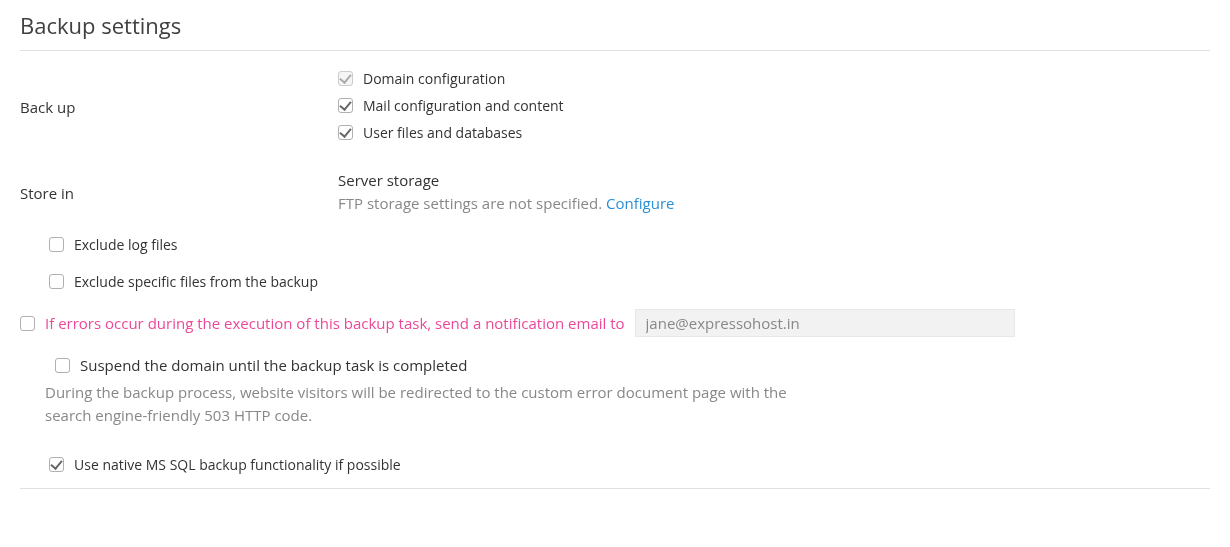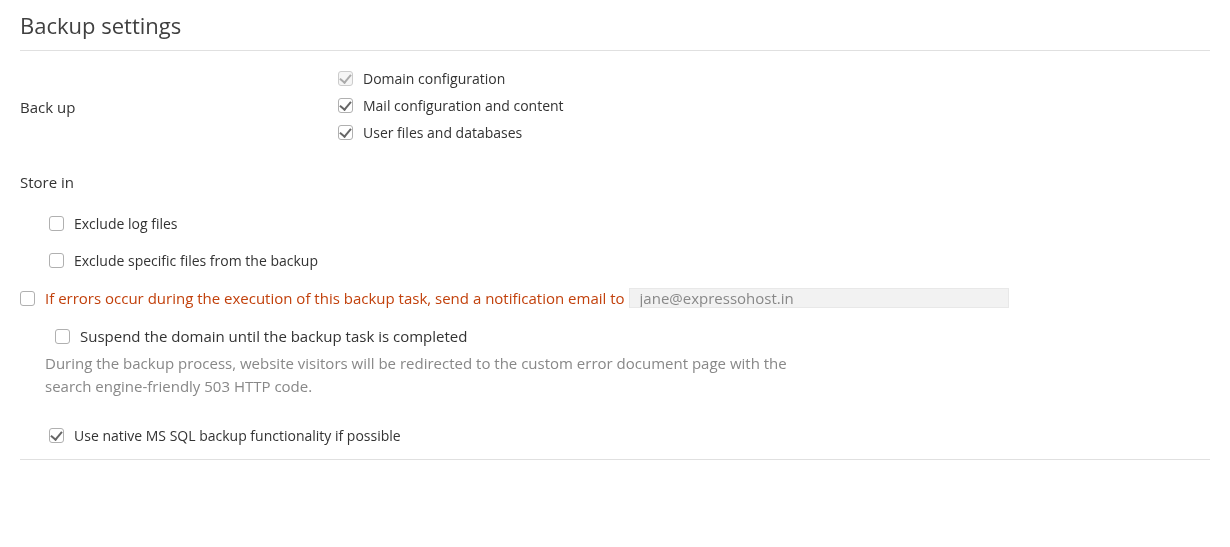--- a/index.html
+++ b/index.html
@@ -93,29 +93,29 @@
     .option-block .checkbox-line {
       margin-bottom: 18px;
       padding-left: 29px;
     }
     .inline-option {
       display: flex;
       align-items: center;
       margin-bottom: 18px;
     }
     .inline-option .checkbox { margin-right: 10px; }
-    .inline-option .text-part { font-size: 15px; color: #c2410c; margin-right: 4px; }
+    .inline-option .text-part { font-size: 15px; color: #ec4899; margin-right: 10px; }
     .email-input {
       background: #f2f2f2;
       border: 1px solid #e8e8e8;
       padding: 6px 10px;
       font-size: 15px;
       color: #888;
       width: 380px;
-      height: 20px;
+      height: 28px;
       font-family: inherit;
     }
     .suspend-block {
       margin-bottom: 18px;
     }
     .suspend-label {
       display: flex;
       align-items: center;
       font-size: 15px;
       color: #333;
@@ -153,20 +153,26 @@
     </div>
     <div class="checkbox-line">
       <span class="checkbox checked"></span>
       <span>User files and databases</span>
     </div>
   </div>
 </div>
 
 <div class="form-row" style="margin-top:28px;">
   <div class="form-label-col">Store in</div>
+  <div class="form-value-col">
+    <div class="store-title">Server storage</div>
+    <div class="store-note">
+      <span>FTP storage settings are not specified. </span><span class="link">Configure</span>
+    </div>
+  </div>
 </div>
 
 <div class="option-block">
 
   <div class="checkbox-line">
     <span class="checkbox"></span>
     <span>Exclude log files</span>
   </div>
 
   <div class="checkbox-line">

